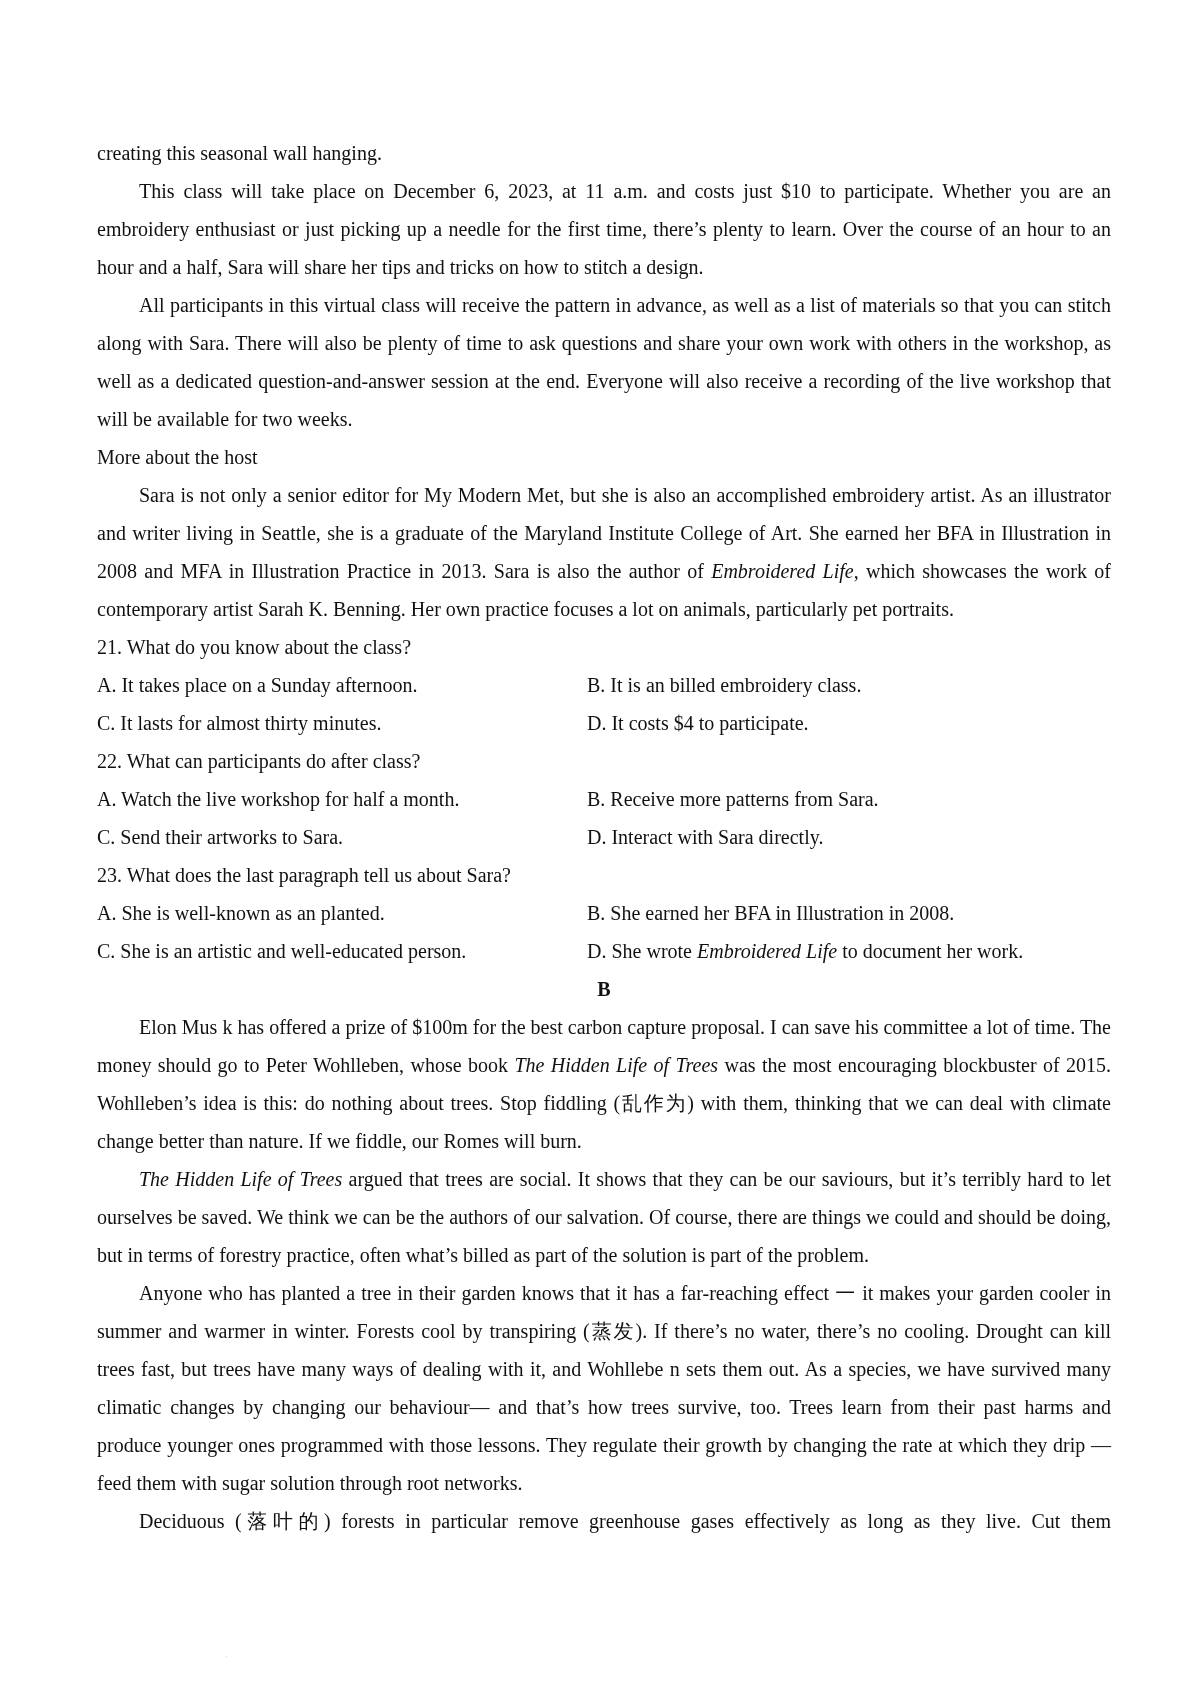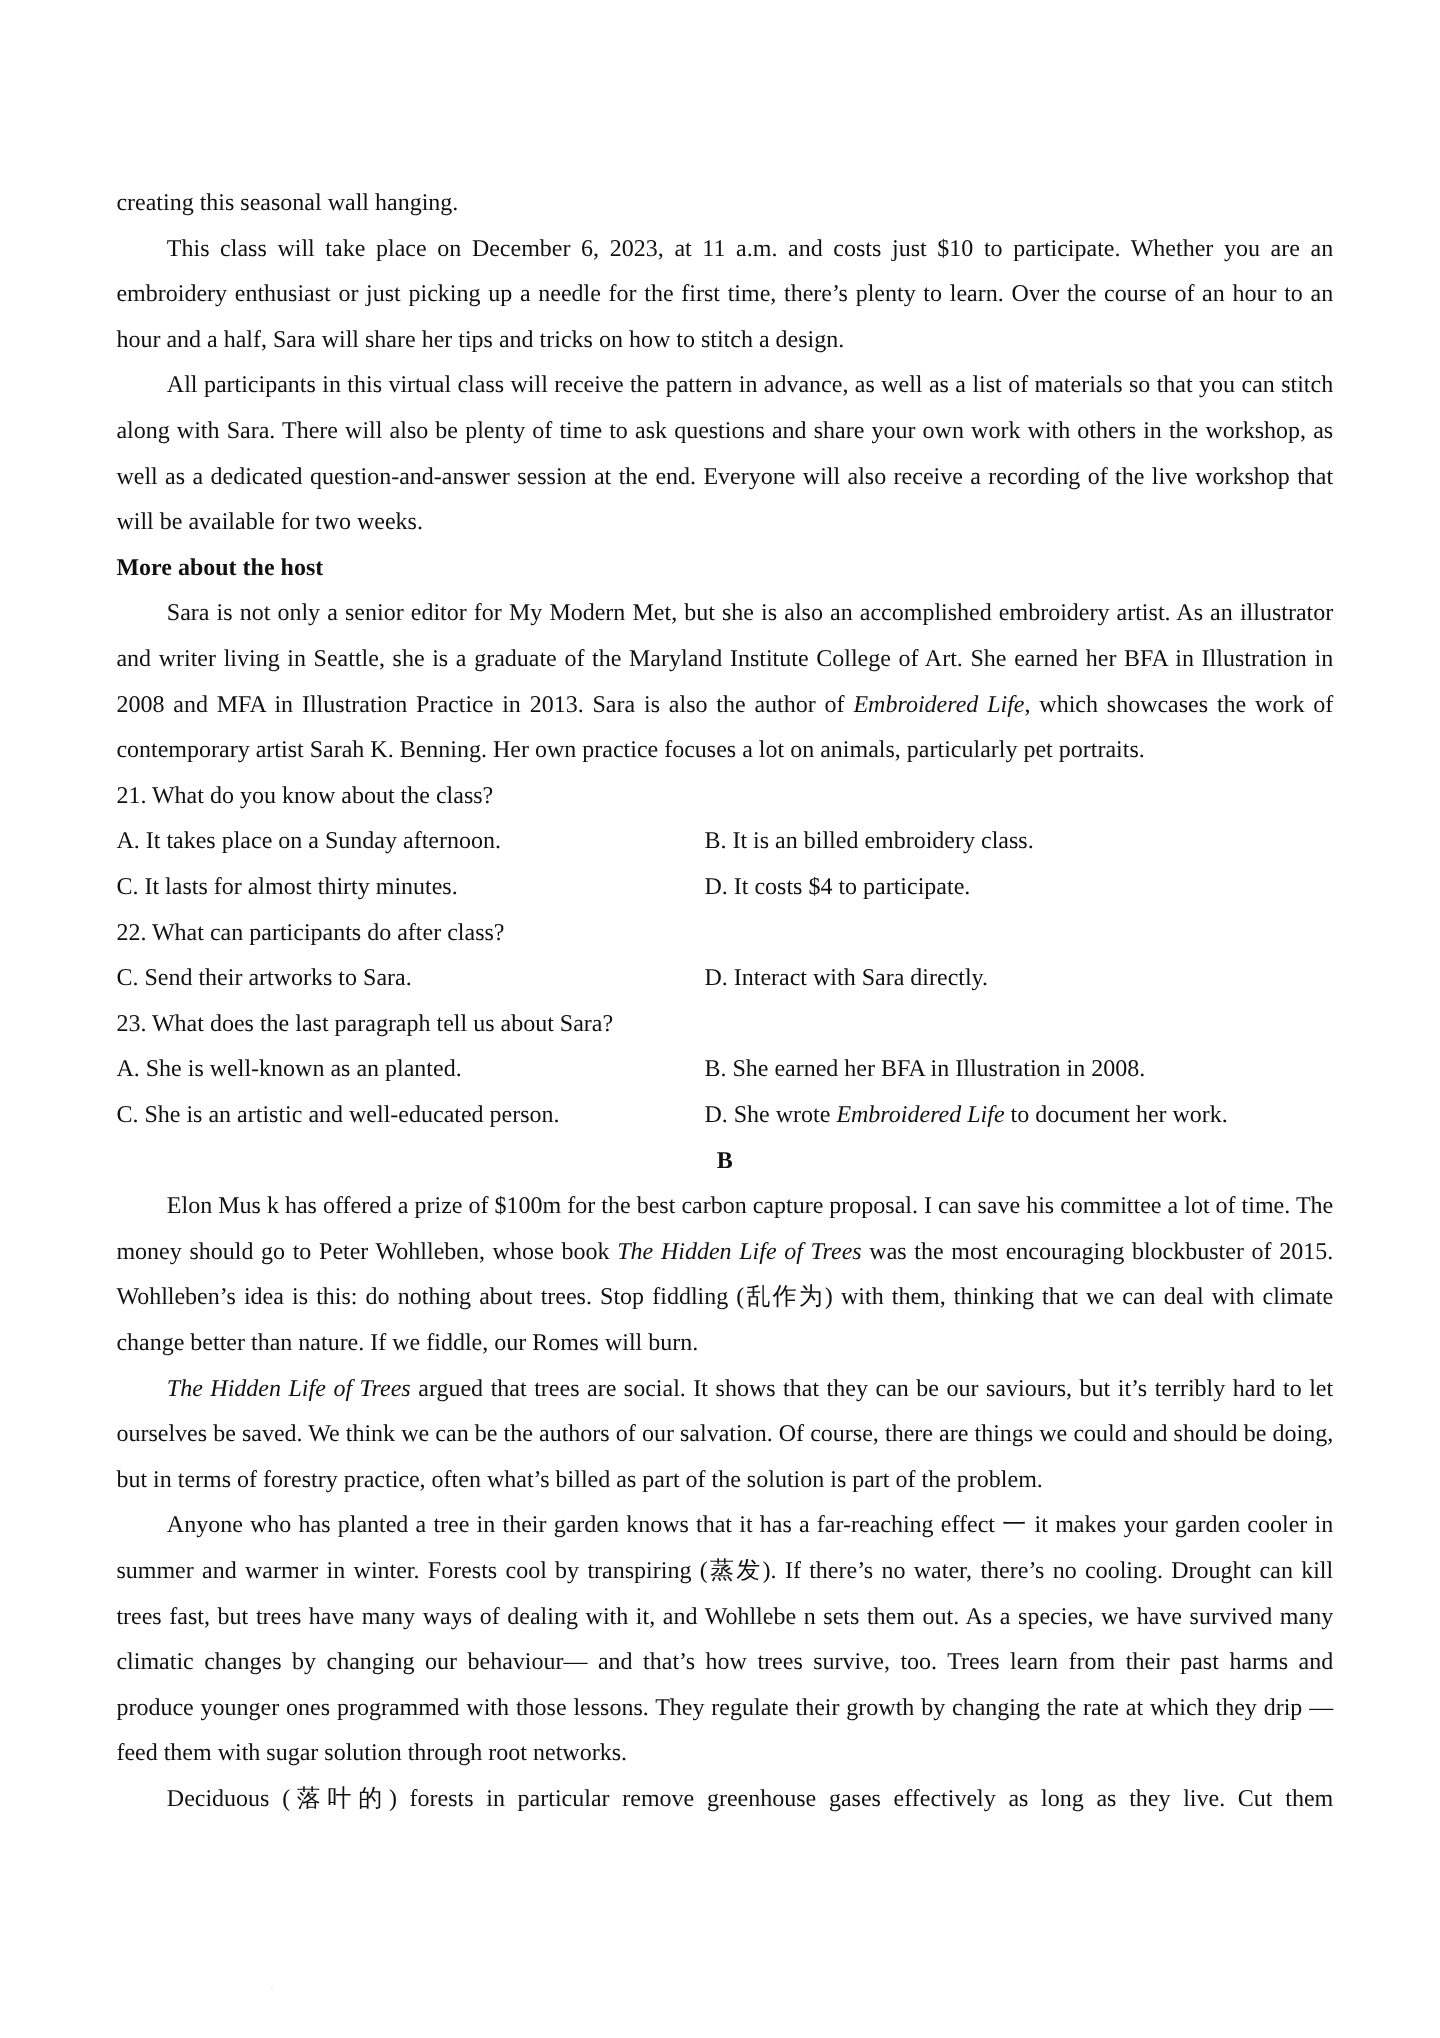--- a/index.html
+++ b/index.html
@@ -1,24 +1,24 @@
 <!DOCTYPE html>
 <html><head>
   <meta charset="utf-8">
   <style>
     html, body { margin: 0; padding: 0; background: #ffffff; }
     body { width: 1200px; height: 1698px; position: relative; overflow: hidden; }
     .page {
-      position: absolute; left: 97px; top: 150px; width: 1014px;
+      position: absolute; left: 97px; top: 134px; width: 1014px;
       font-family: "Liberation Serif", "DejaVu Serif", serif;
       font-size: 20px; color: #111111; line-height: 38px;
     }
     p { margin: 0; text-align: justify; text-align-last: left; }
     .indent { text-indent: 42px; }
-    .heading { font-weight: bold; }
+    .heading { font-weight: normal; }
     .section-letter { font-weight: bold; text-align: center; text-align-last: center; }
     .q-row { display: flex; justify-content: flex-end; }
     .q-col { width: 490px; flex: 0 0 490px; }
     .q-col2 { flex: 1; }
     em { }
     .mark { position: absolute; left: 226px; top: 1656px; width: 1px; height: 1px; background: #d8d8d8; }
   </style>
 </head>
 <body>
 
@@ -36,20 +36,24 @@
     <div class="q-col">A. It takes place on a Sunday afternoon.</div>
     <div class="q-col2">B. It is an billed embroidery class.</div>
   </div>
   <div class="q-row">
     <div class="q-col">C. It lasts for almost thirty minutes.</div>
     <div class="q-col2">D. It costs $4 to participate.</div>
   </div>
 
   <p>22. What can participants do after class?</p>
   <div class="q-row">
+    <div class="q-col">A. Watch the live workshop for half a month.</div>
+    <div class="q-col2">B. Receive more patterns from Sara.</div>
+  </div>
+  <div class="q-row">
     <div class="q-col">C. Send their artworks to Sara.</div>
     <div class="q-col2">D. Interact with Sara directly.</div>
   </div>
 
   <p>23. What does the last paragraph tell us about Sara?</p>
   <div class="q-row">
     <div class="q-col">A. She is well-known as an planted.</div>
     <div class="q-col2">B. She earned her BFA in Illustration in 2008.</div>
   </div>
   <div class="q-row">

